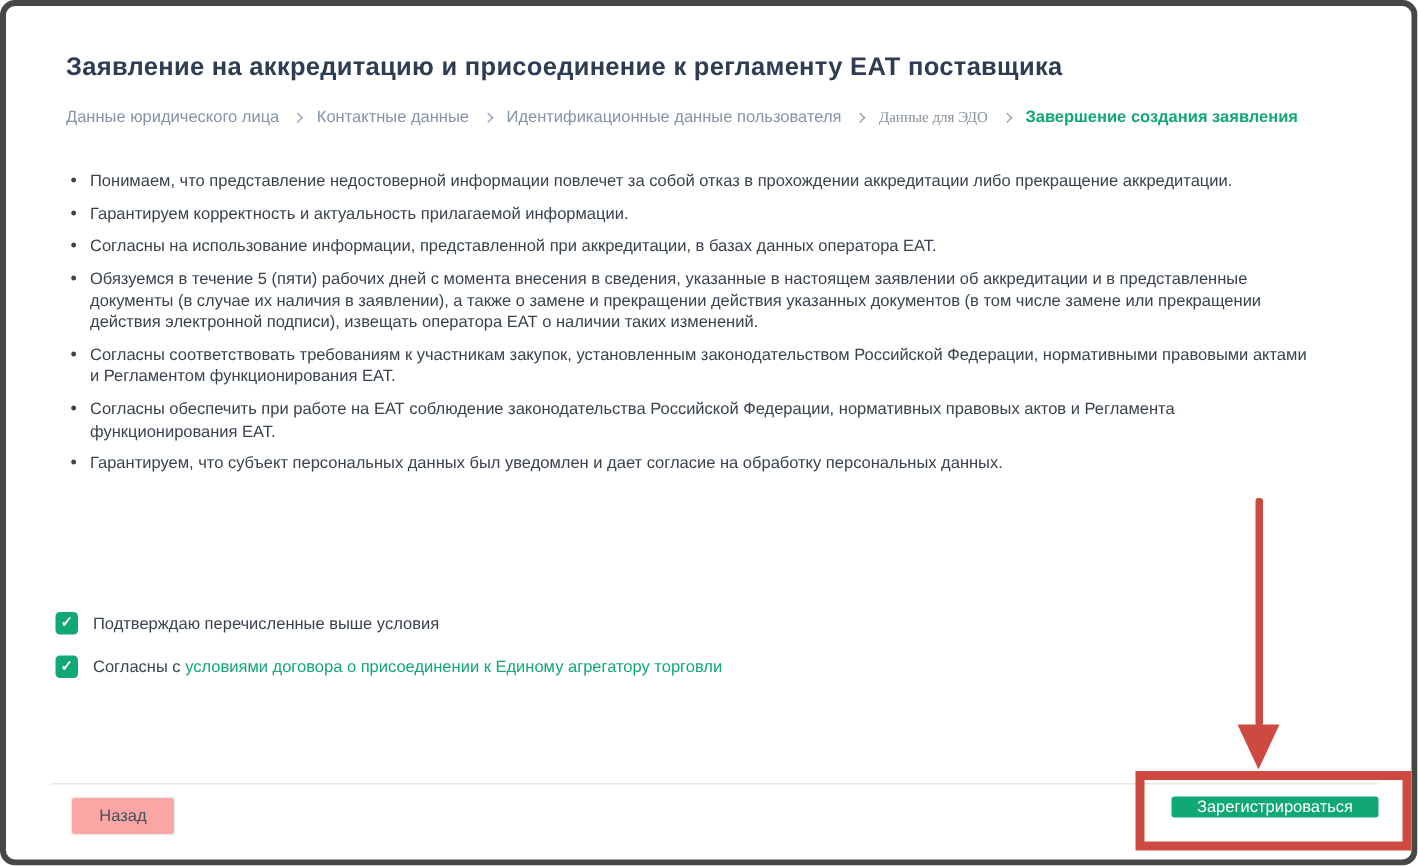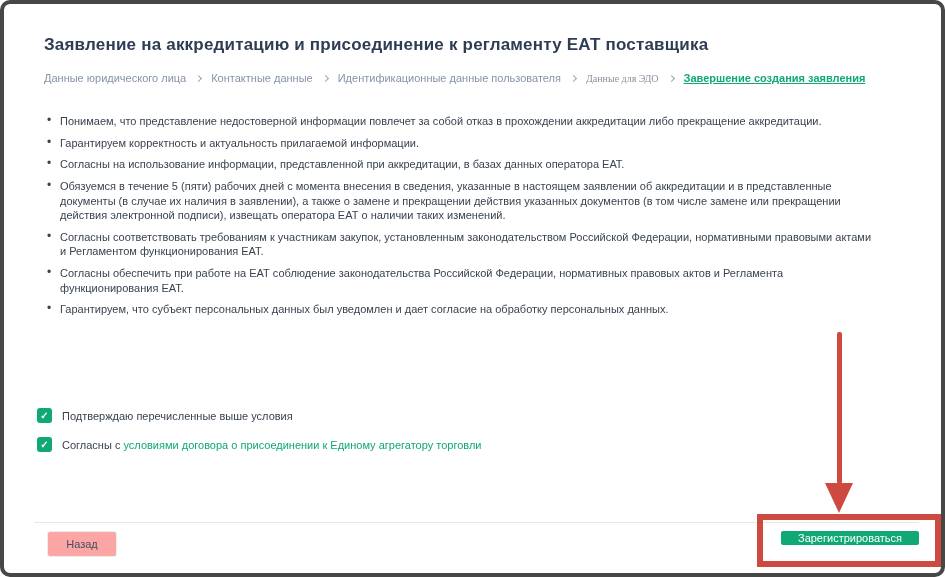--- a/index.html
+++ b/index.html
@@ -26,21 +26,21 @@
     letter-spacing:.2px;
   }
   
   .stepper{
     position:absolute;left:40px;top:68px;right:12px;
     display:flex;align-items:center;gap:9px;
     font-size:11px;color:var(--muted);white-space:nowrap;
   }
   .step{color:var(--muted);}
   .step--edo{font-family:"Liberation Serif", serif;font-size:10px;color:#8a93a0;}
-  .step--active{color:var(--accent);font-weight:700;text-decoration:underline;}
+  .step--active{color:var(--accent);font-weight:700;}
   .chev{
     width:5px;height:5px;flex:0 0 auto;
     border-top:1.6px solid #9aa7b8;border-right:1.6px solid #9aa7b8;
     transform:rotate(45deg);margin:0 1px;
   }
   
   .conditions{
     position:absolute;left:40px;top:110px;width:832px;
     margin:0;padding:0 0 0 16px;list-style:none;
     font-size:11px;line-height:1.33;color:var(--body-text);

